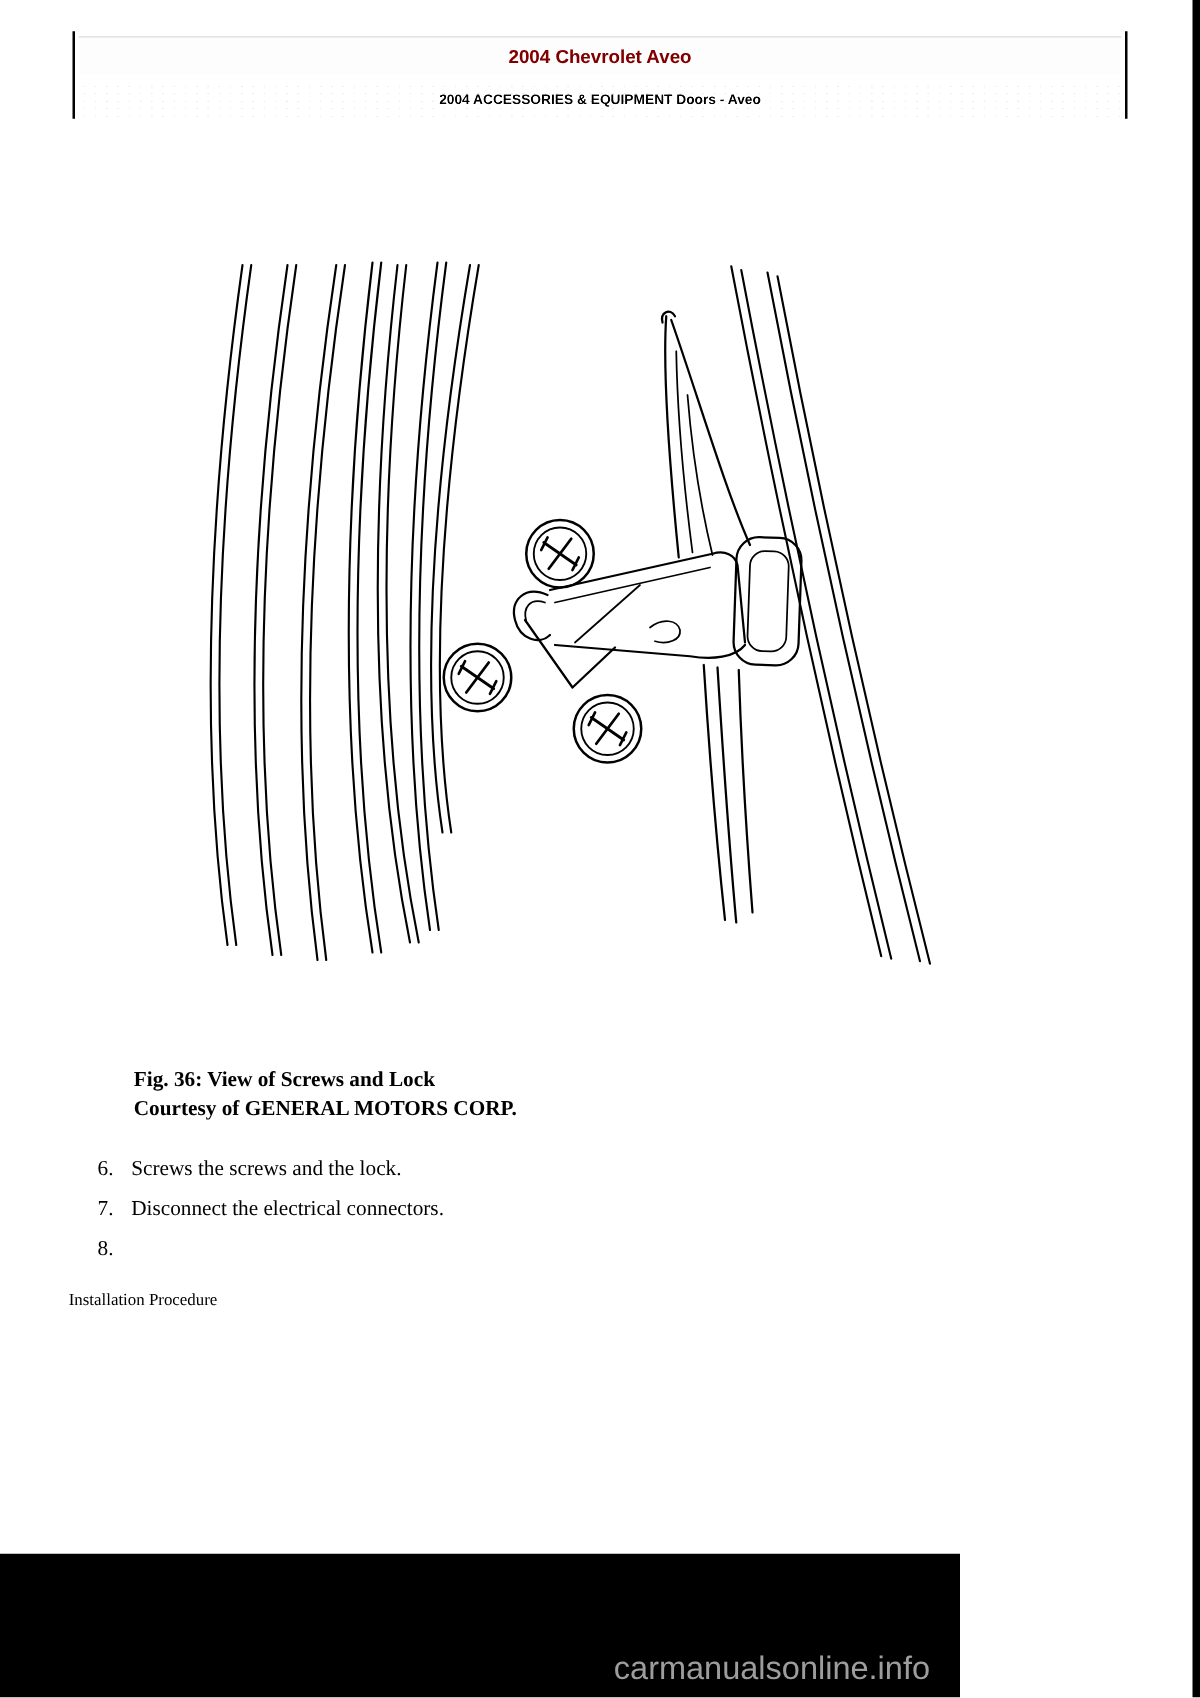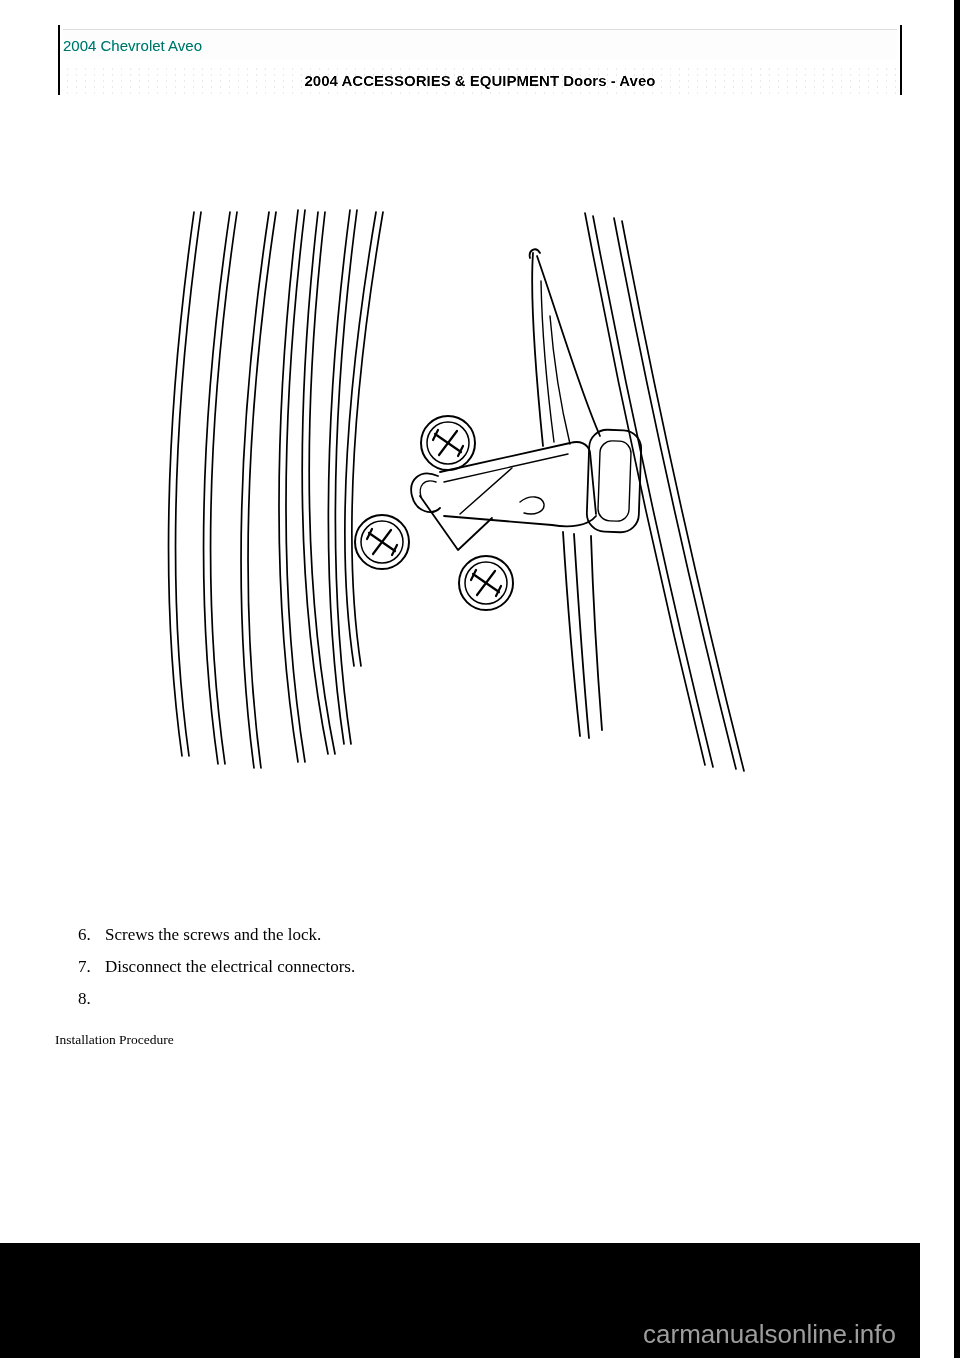--- a/index.html
+++ b/index.html
@@ -13,36 +13,36 @@
   .right-strip{position:absolute;top:0;right:0;width:6px;height:1358px;background:#000;}
 
   
   .header-box{
     position:absolute;left:58px;top:25px;width:844px;height:70px;
     border-left:2px solid #000;border-right:2px solid #000;
     box-sizing:border-box;padding-top:4px;
   }
   .title-band{
     margin:0 3px;height:31px;line-height:31px;background:#d6d6d6;
-    font-family:"Liberation Sans",sans-serif;
-    font-weight:normal;font-size:15px;color:#0f766e;border-top:1px solid #c0c0c0;
+    text-align:center;font-family:"Liberation Sans",sans-serif;
+    font-weight:bold;font-size:15px;color:#7f1d1d;border-top:1px solid #c0c0c0;
     box-sizing:border-box;
   }
   .band-gap{height:6px;}
   .subtitle-band{
     margin:0 3px;height:29px;line-height:29px;
     background-color:#fafafa;
     background-image:
       radial-gradient(#c9c9c9 1px, transparent 1.4px),
       radial-gradient(#e2e2e2 1px, transparent 1.3px),
       radial-gradient(#d7d7d7 0.9px, transparent 1.1px);
     background-size:9px 6px,13px 8px,7px 5px;
     background-position:0 0,4px 3px,2px 1px;
     text-align:center;font-family:"Liberation Sans",sans-serif;
-    font-weight:bold;font-size:15px;color:#222;
+    font-weight:bold;font-size:11px;color:#222;
   }
 
   
   .figure-svg{position:absolute;left:122px;top:196px;}
   .figure-svg path, .figure-svg circle, .figure-svg rect{
     fill:none;stroke:#000;stroke-linecap:round;stroke-linejoin:round;
   }
 
   
   .caption{position:absolute;left:107px;top:852px;font-weight:bold;
@@ -51,21 +51,21 @@
   
   .steps{position:absolute;left:78px;top:924px;font-size:17px;color:#111;}
   .step{display:flex;margin-bottom:10px;line-height:22px;}
   .step-num{width:27px;flex:0 0 27px;}
 
   
   .section-heading{position:absolute;left:55px;top:1032px;font-weight:normal;
     font-size:13.5px;color:#111;}
 
   
-  .footer{position:absolute;left:0;bottom:0;width:920px;height:115px;background:#000;}
+  .footer{position:absolute;left:0;bottom:0;width:768px;height:115px;background:#000;}
   .watermark{
     position:absolute;right:24px;bottom:8px;
     font-family:"Liberation Sans",sans-serif;font-size:26px;color:#9d9d9d;
   }
 </style>
 </head>
 <body>
 
 <div>
 
@@ -140,20 +140,22 @@
 
     <g stroke-width="1.7">
       <path d="M463,17 Q516,296 583,569"></path>
       <path d="M471,20 Q524,299 591,571"></path>
       <path d="M492,22 Q545,300 614,573"></path>
       <path d="M500,25 Q553,303 622,575"></path>
     </g>
   </svg>
 
   <div class="caption scan">
+    <div>Fig. 36: View of Screws and Lock</div>
+    <div>Courtesy of GENERAL MOTORS CORP.</div>
   </div>
 
   <div class="steps scan">
     <div class="step">
       <span class="step-num">6.</span>
       <span>Screws the screws and the lock.</span>
     </div>
     <div class="step">
       <span class="step-num">7.</span>
       <span>Disconnect the electrical connectors.</span>

